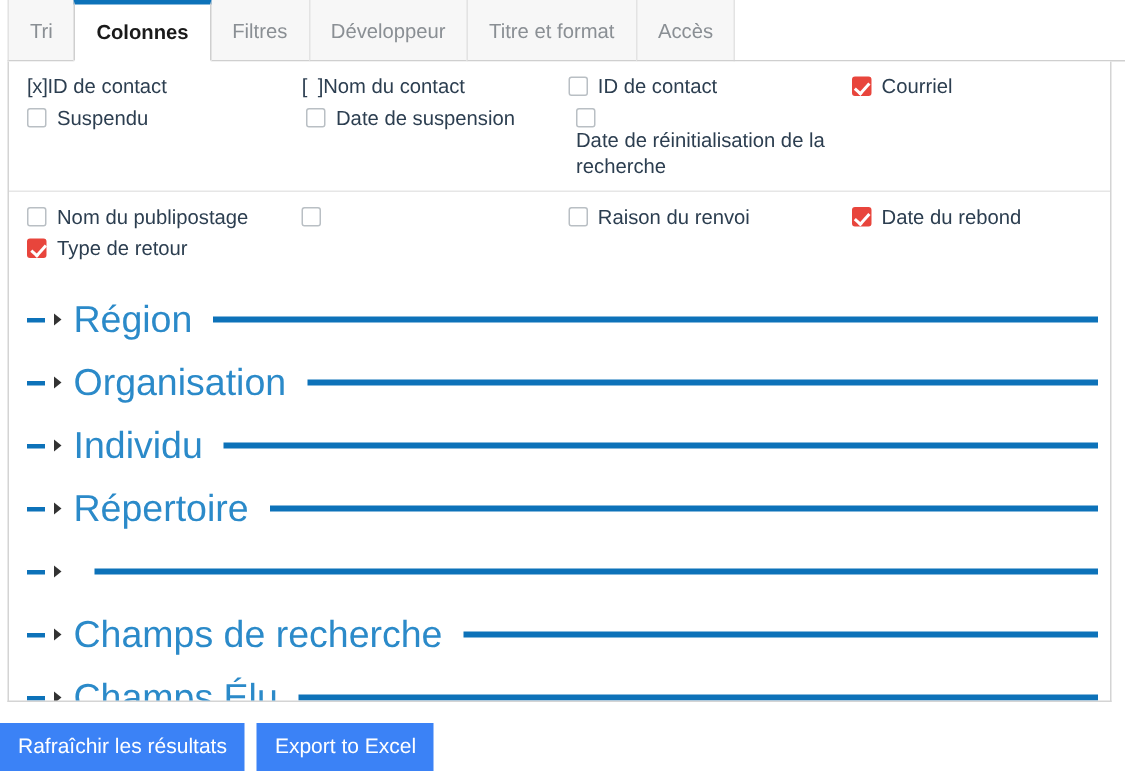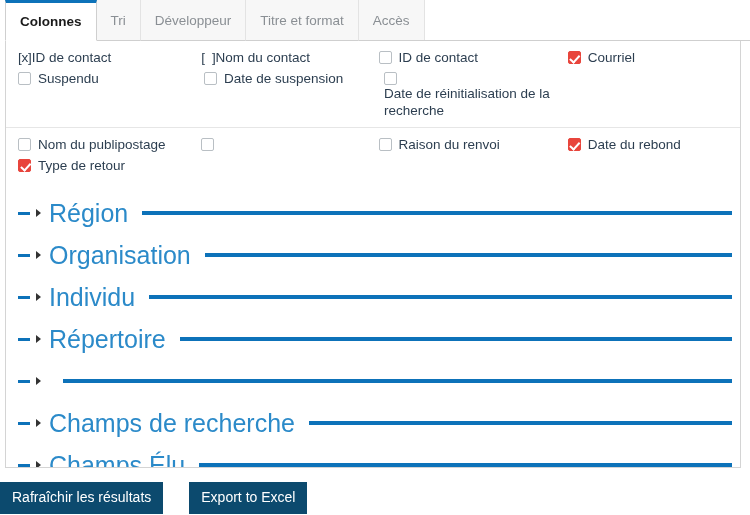--- a/index.html
+++ b/index.html
@@ -171,39 +171,40 @@
     margin-left: 14px;
   }
 
   
   .footer {
     display: flex;
     align-items: flex-start;
     padding: 14px 0 0 0;
   }
   .btn {
-    background: #0c4a6e;
+    background: #3b82f6;
     color: #ffffff;
     font-size: 14px;
     border: none;
     padding: 8px 12px 9px 12px;
-    margin-right: 26px;
+    margin-right: 8px;
     cursor: pointer;
     font-family: "Liberation Sans", sans-serif;
     line-height: 15px;
     white-space: nowrap;
   }
 </style>
 </head>
 <body>
 
 <div class="tabs">
 
-  <div class="tab active">Colonnes</div>
-    <div class="tab">Tri</div>
+  <div class="tab">Tri</div>
+    <div class="tab active">Colonnes</div>
+    <div class="tab">Filtres</div>
     <div class="tab">Développeur</div>
     <div class="tab">Titre et format</div>
     <div class="tab">Accès</div>
     <div class="tabs-filler"></div>
 </div>
 
 <div class="panel">
 
   <div id="cb-groups">
       <div class="cb-group">

